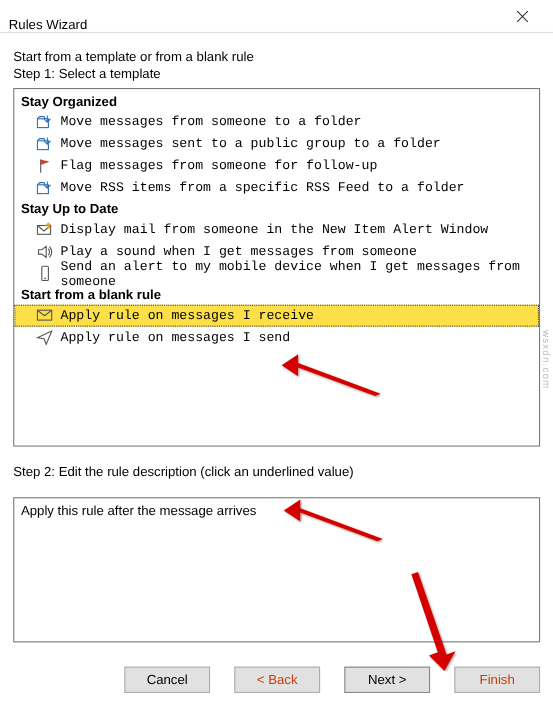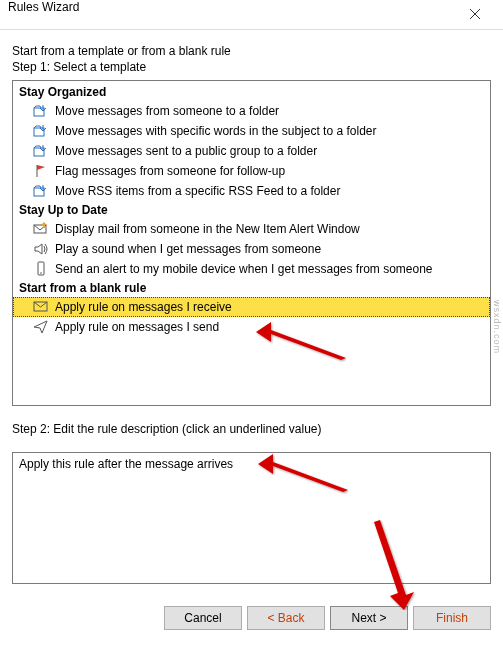--- a/index.html
+++ b/index.html
@@ -10,21 +10,21 @@
     background: #fff;
     color: #000;
     width: 503px;
     height: 649px;
     overflow: hidden;
     position: relative;
   }
   .titlebar {
     height: 30px;
     display: flex;
-    align-items: flex-start;
+    align-items: flex-end;
     padding: 0 8px;
     border-bottom: 1px solid #ddd;
     background: #fff;
   }
   .titlebar .title { flex: 1; font-size: 12px; }
   .titlebar .close {
     width: 40px;
     height: 28px;
     display: flex;
     align-items: center;
@@ -48,20 +48,21 @@
   .section-title {
     font-weight: bold;
     padding: 2px 6px;
   }
   .item {
     display: flex;
     align-items: center;
     padding: 2px 6px 2px 20px;
     height: 20px;
     cursor: default;
+    font-family: Liberation Mono, monospace;
   }
   .item.selected {
     background: #fde047;
     border: 1px dotted #444;
     padding-left: 19px;
     align-items: flex-end;
   }
   .item .icon {
     width: 16px;
     height: 16px;
@@ -71,21 +72,21 @@
   .step2heading { margin-top: 16px; margin-bottom: 16px; }
   .descbox {
     border: 1px solid #7a7a7a;
     background: #fff;
     height: 132px;
     padding: 4px 6px;
   }
   .buttons {
     display: flex;
     justify-content: flex-end;
-    gap: 5px;
+    gap: 22px;
     padding: 12px;
     border-top: 0;
     margin-left: 47px;
   }
   .btn {
     width: 78px;
     height: 24px;
     border: 1px solid #adadad;
     background: #e1e1e1;
     font-family: inherit;
@@ -140,28 +141,20 @@
             <path d="M10 2 L10 8 M7 5 L10 8 L13 5" fill="none" stroke="#2a6fbb" stroke-width="1"></path>
           </svg></span>
       <span>Move messages from someone to a folder</span>
     </div>
     <div class="item">
       <span class="icon"><svg width="16" height="16" viewBox="0 0 16 16">
             <rect x="1" y="5" width="10" height="8" fill="none" stroke="#2a6fbb" stroke-width="1"></rect>
             <path d="M1 5 L3 3 L7 3 L8 5" fill="none" stroke="#2a6fbb" stroke-width="1"></path>
             <path d="M10 2 L10 8 M7 5 L10 8 L13 5" fill="none" stroke="#2a6fbb" stroke-width="1"></path>
           </svg></span>
-      <span>Move messages with specific words in the subject to a folder</span>
-    </div>
-    <div class="item">
-      <span class="icon"><svg width="16" height="16" viewBox="0 0 16 16">
-            <rect x="1" y="5" width="10" height="8" fill="none" stroke="#2a6fbb" stroke-width="1"></rect>
-            <path d="M1 5 L3 3 L7 3 L8 5" fill="none" stroke="#2a6fbb" stroke-width="1"></path>
-            <path d="M10 2 L10 8 M7 5 L10 8 L13 5" fill="none" stroke="#2a6fbb" stroke-width="1"></path>
-          </svg></span>
       <span>Move messages sent to a public group to a folder</span>
     </div>
     <div class="item">
       <span class="icon"><svg width="16" height="16" viewBox="0 0 16 16">
             <line x1="4" y1="2" x2="4" y2="14" stroke="#555" stroke-width="1"></line>
             <path d="M4 2 L12 4 L4 7 Z" fill="#d04030"></path>
           </svg></span>
       <span>Flag messages from someone for follow-up</span>
     </div>
     <div class="item">

